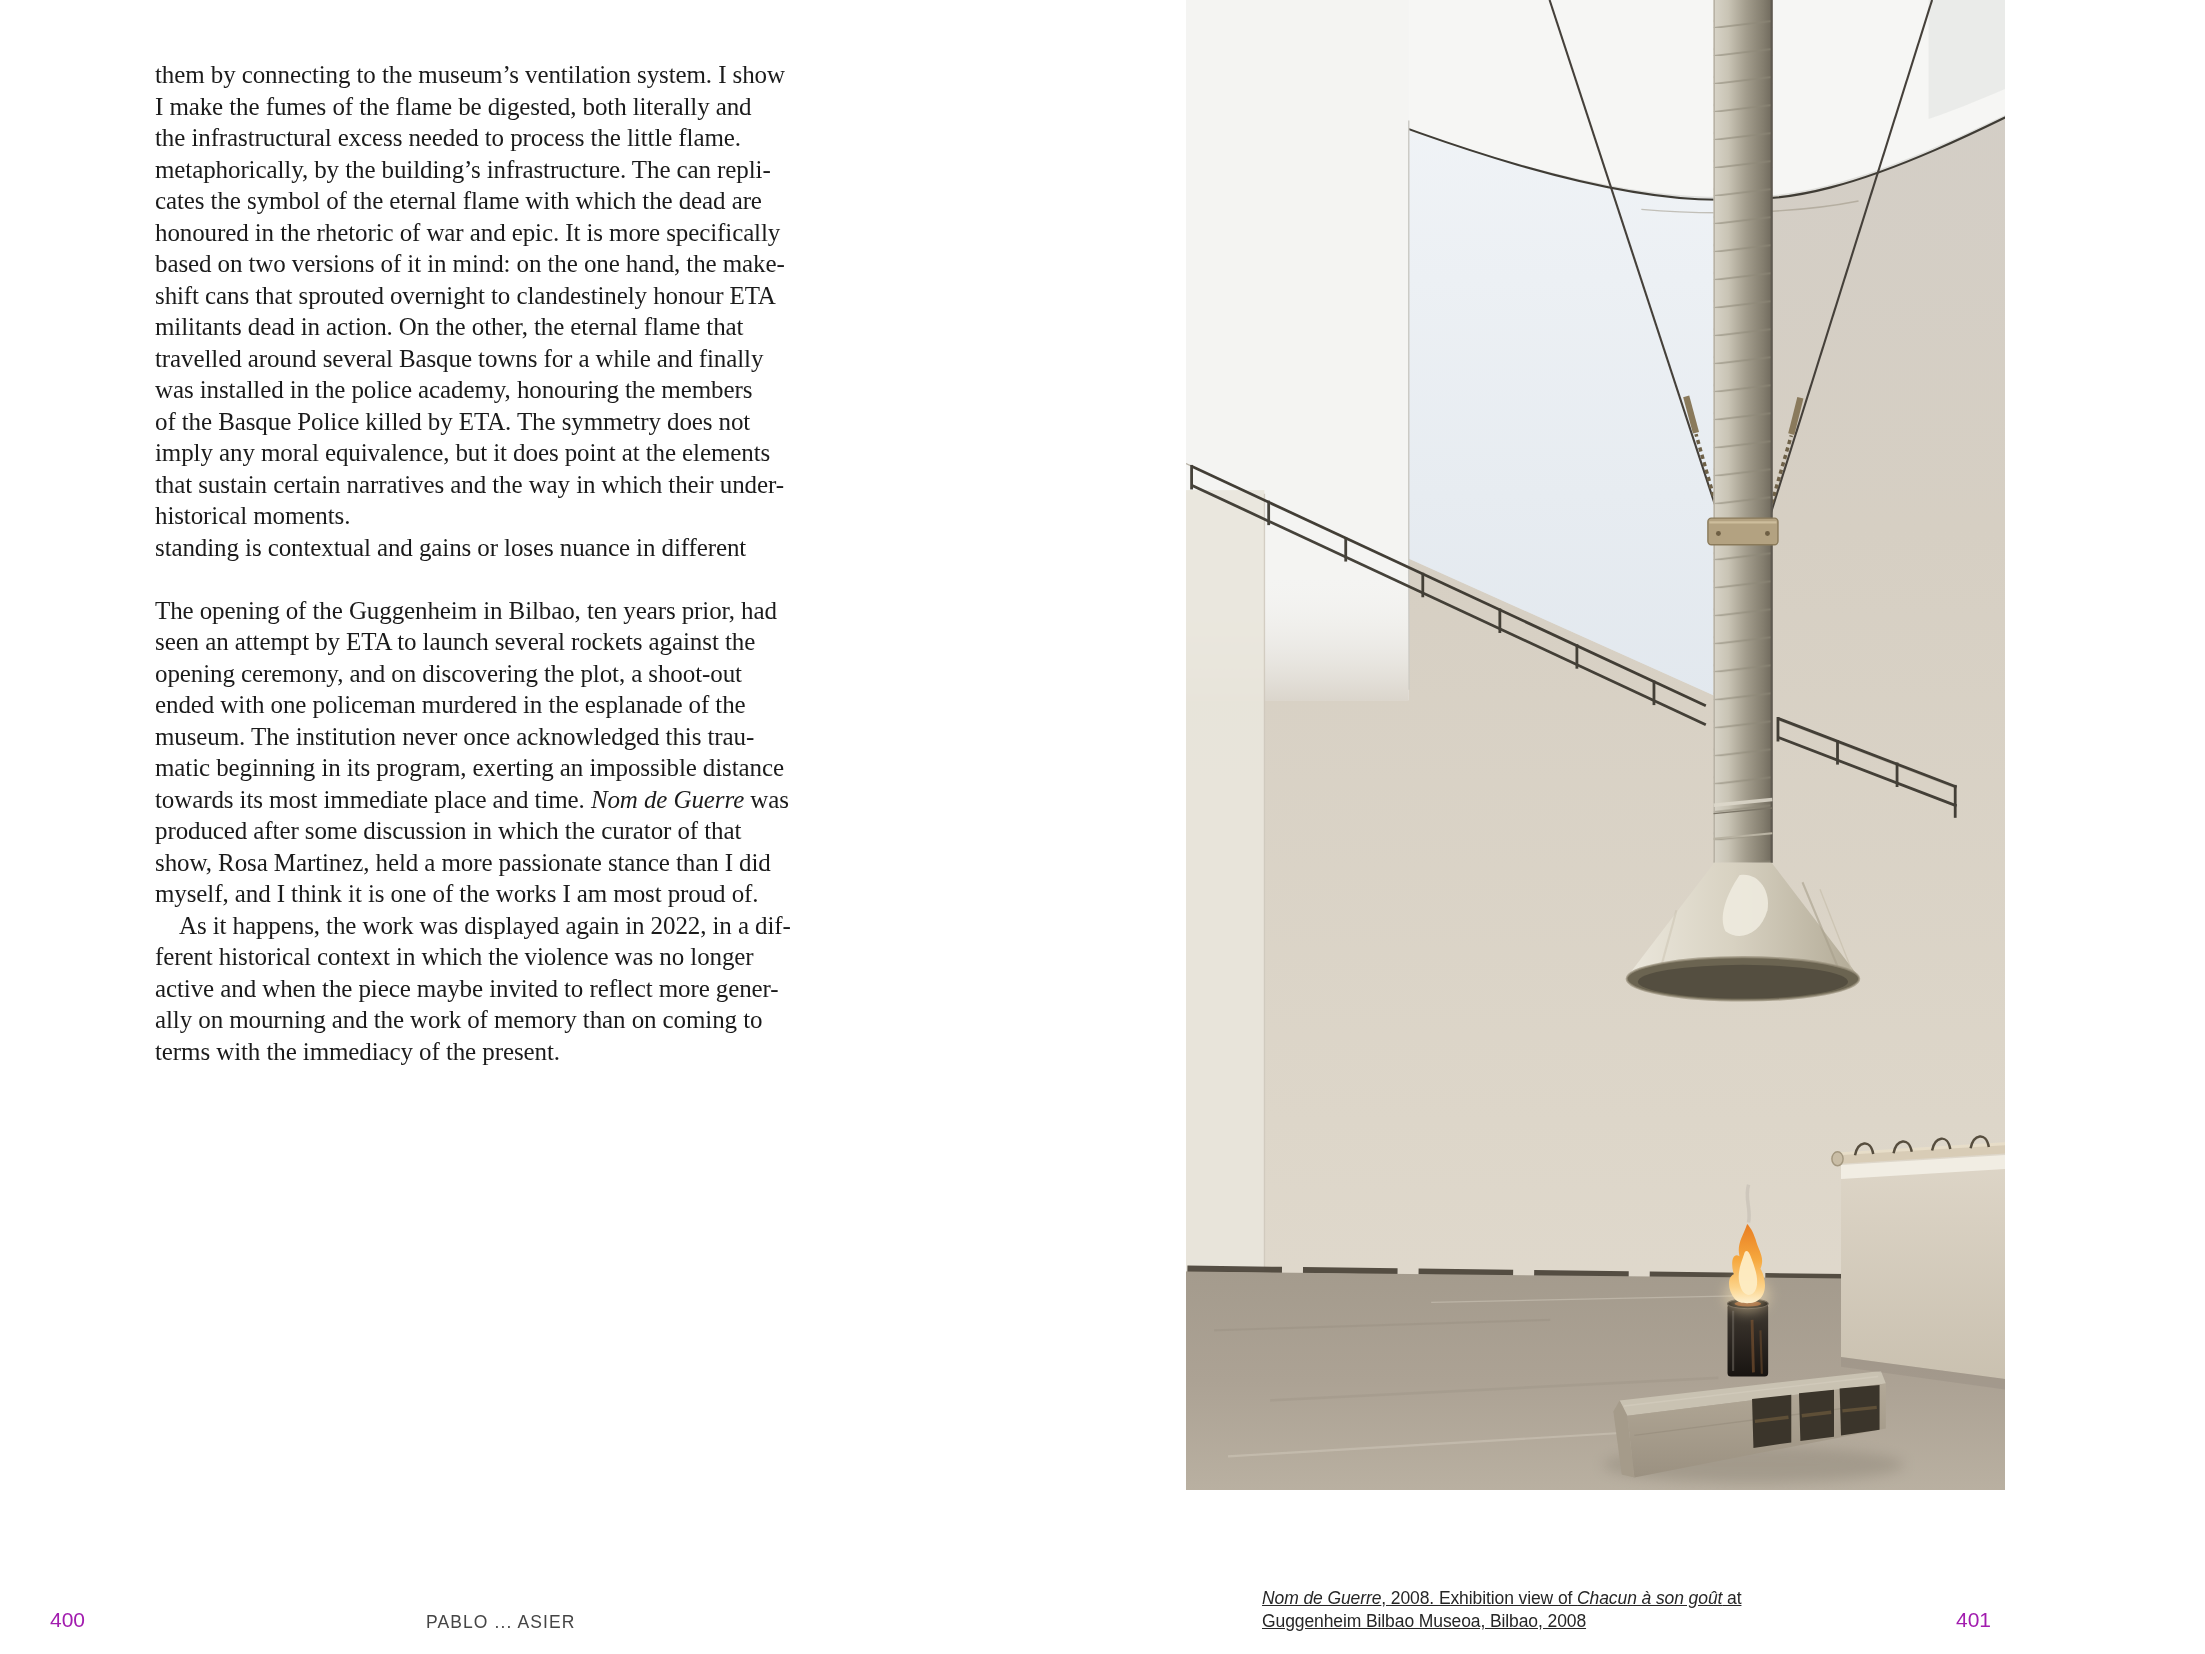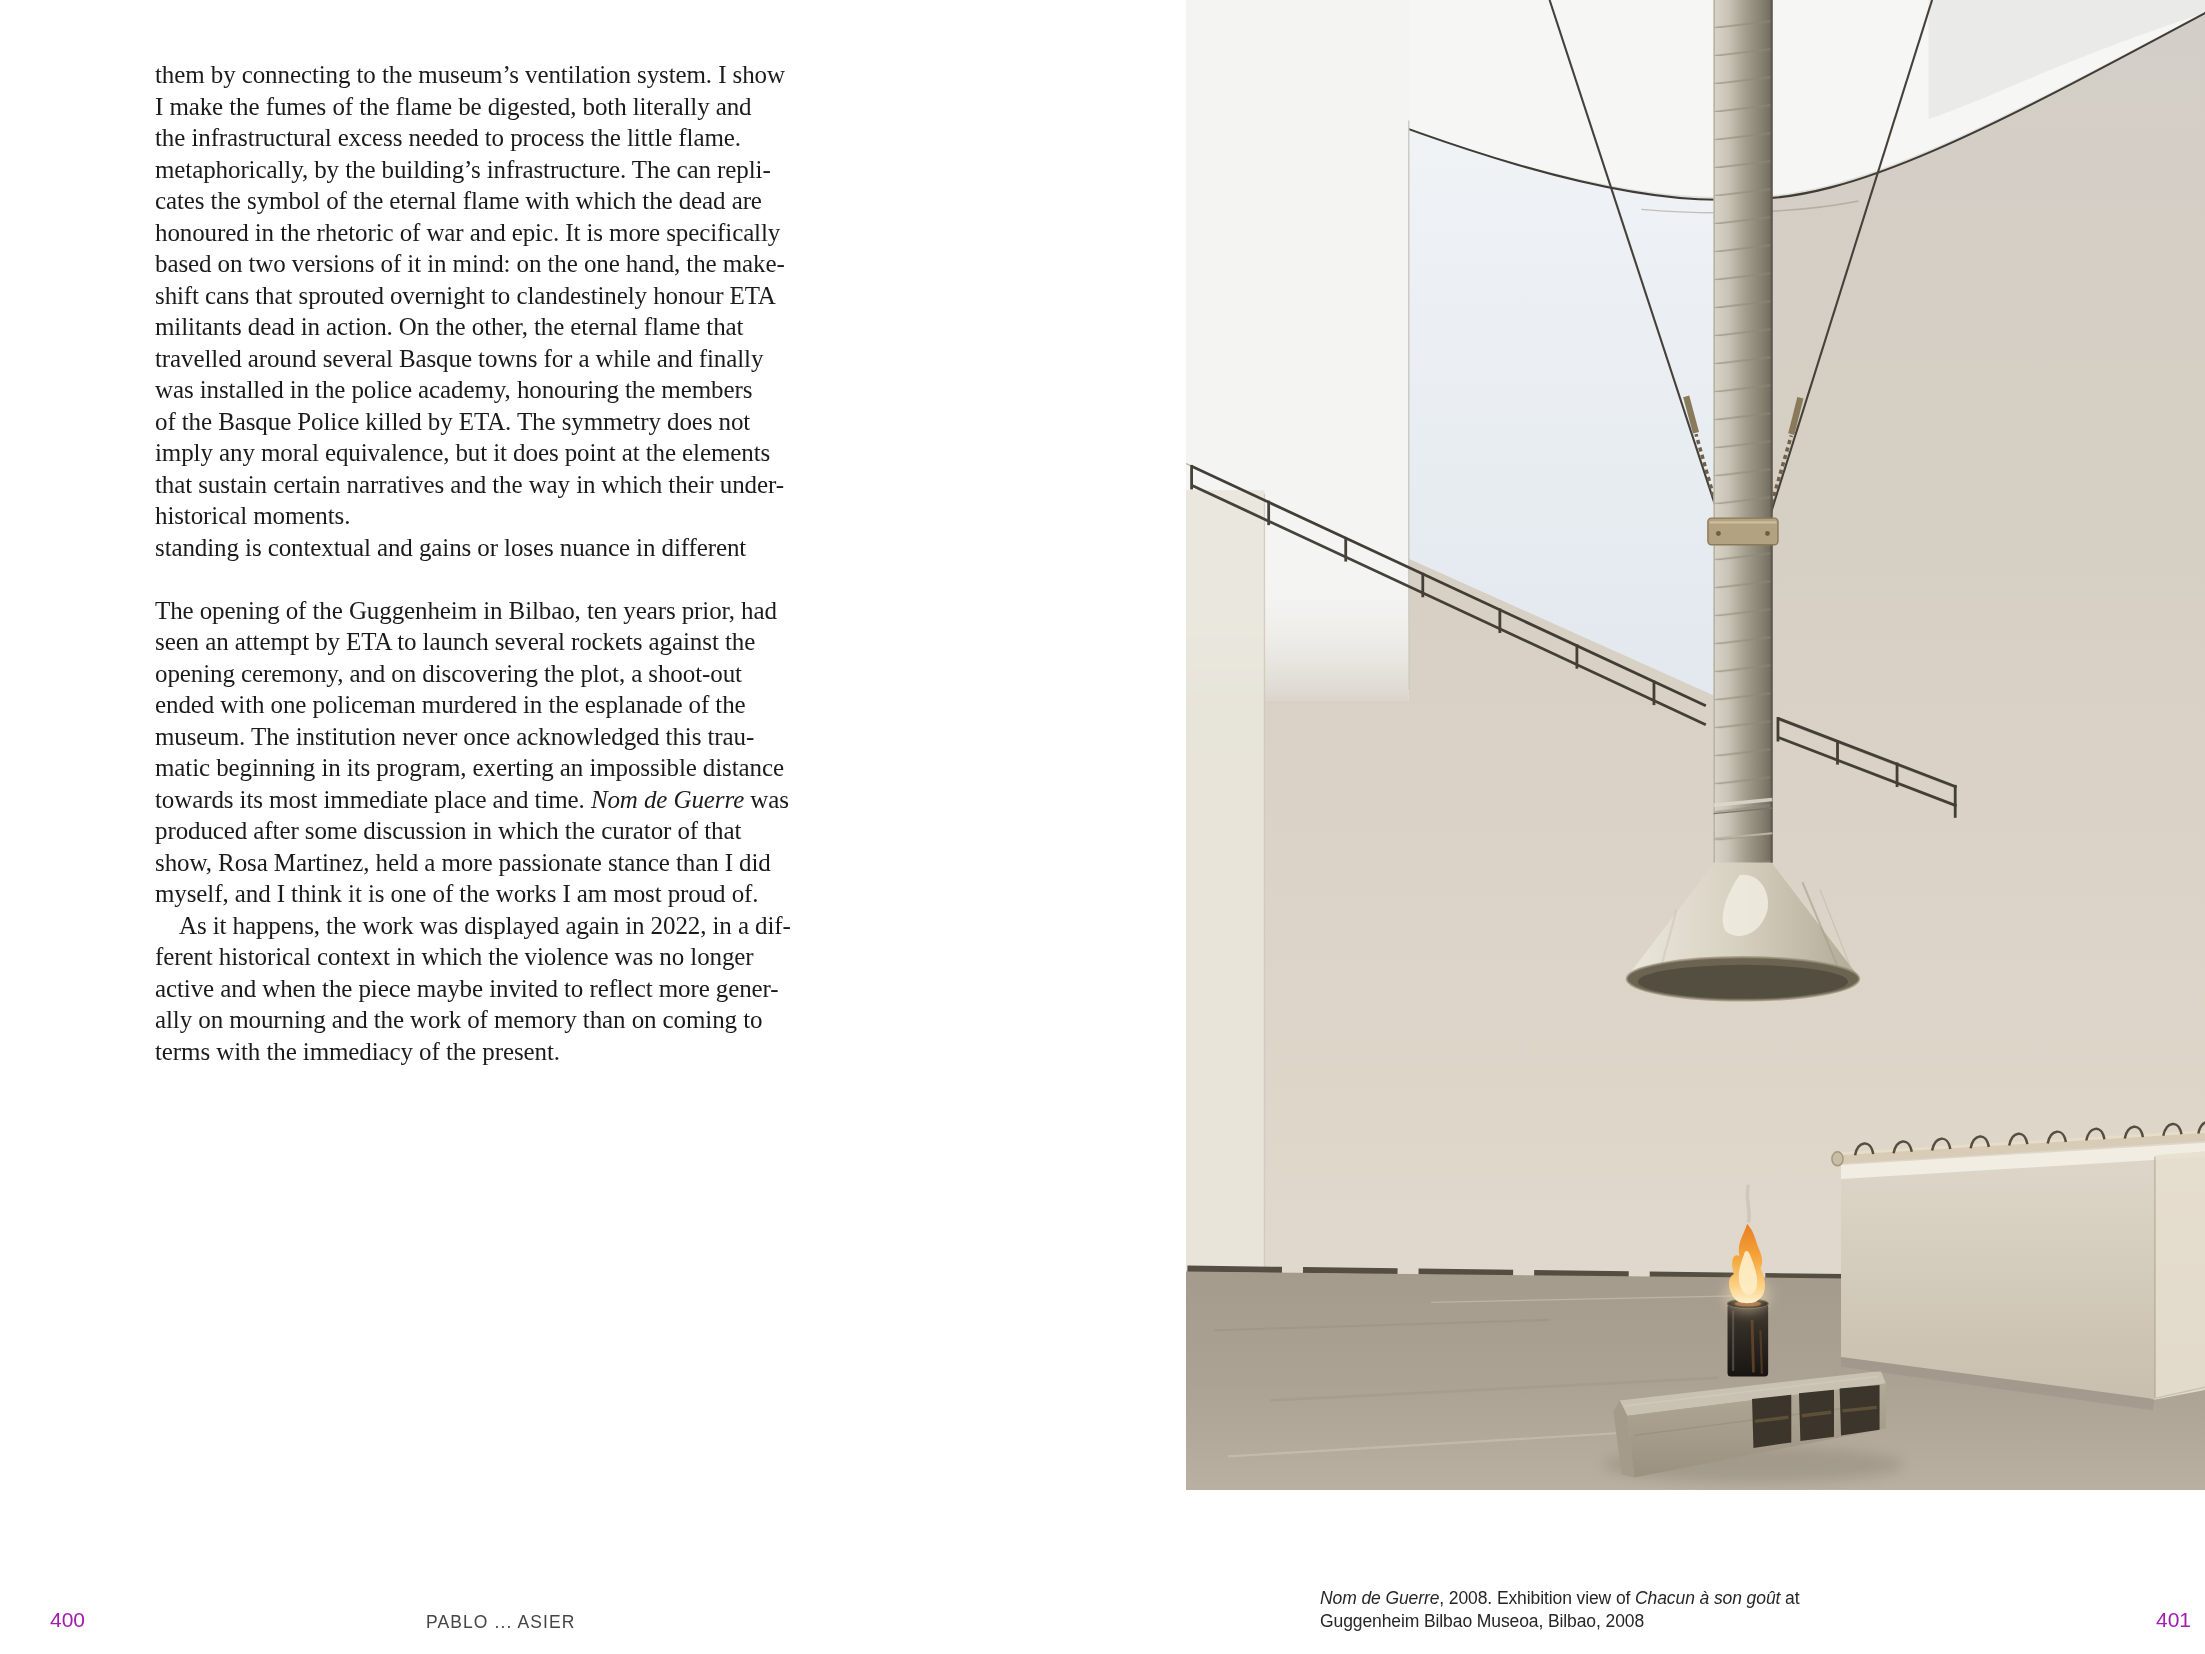--- a/index.html
+++ b/index.html
@@ -1,35 +1,35 @@
 <!DOCTYPE html>
 <html style="font-size:11.2px"><head>
 <meta charset="utf-8">
 <style>
   html,body{margin:0;padding:0;background:#ffffff;}
-  .spread{position:relative;width:2205px;height:1654px;background:#ffffff;overflow:hidden;
+  .spread{position:relative;width:2005px;height:1654px;background:#ffffff;overflow:hidden;
           font-family:"Liberation Serif",serif;}
   
   .bodytext{position:absolute;left:155px;top:59px;width:707px;color:#1b1b1b;
             font-size:25px;line-height:31.5px;letter-spacing:-0.1px;}
   .para{display:block;}
   .para + .para{margin-top:31.5px;}
   .tl{display:block;white-space:nowrap;}
   .tl.ind{padding-left:24px;}
   .tl i{font-style:italic;}
   
   .folio{position:absolute;font-family:"Liberation Sans",sans-serif;font-size:21px;color:#a21caf;}
   .folio-left{left:50px;top:1608px;}
   .folio-right{top:1608px;right:14px;text-align:left;}
   .running-footer{position:absolute;left:426px;top:1612px;font-family:"Liberation Sans",sans-serif;
             font-size:17.5px;letter-spacing:1.1px;color:#454545;}
   
-  .caption{position:absolute;left:1320px;top:1587px;width:532px;
+  .caption{position:absolute;left:1262px;top:1587px;width:532px;
            font-family:"Liberation Sans",sans-serif;font-size:17.5px;line-height:23px;
-           color:#262626;letter-spacing:-0.1px;}
+           color:#262626;letter-spacing:-0.1px;text-decoration:underline;}
   .caption .tl i{font-style:italic;}
   
   .photo{position:absolute;left:1186px;top:0;width:1020px;height:1490px;}
   .photo svg{display:block;width:100%;height:100%;}
 </style>
 </head>
 <body>
 
 <div class="spread">
 

